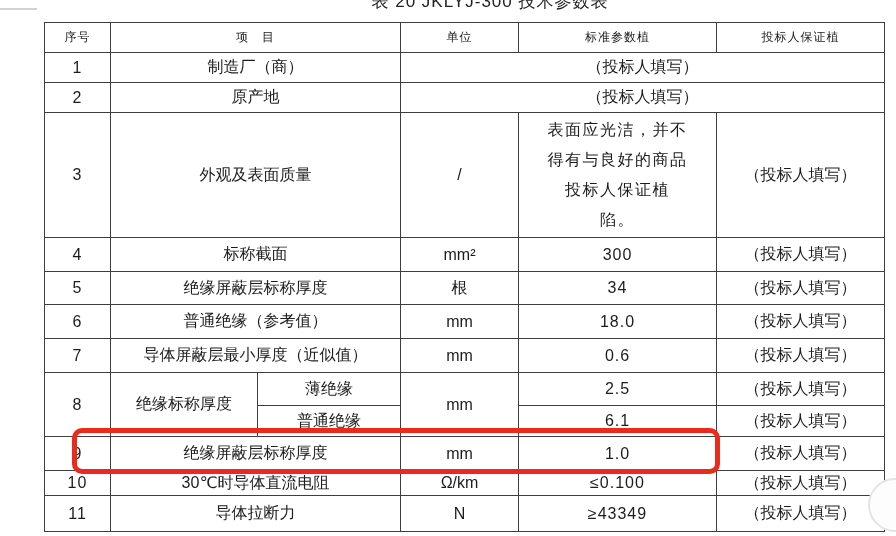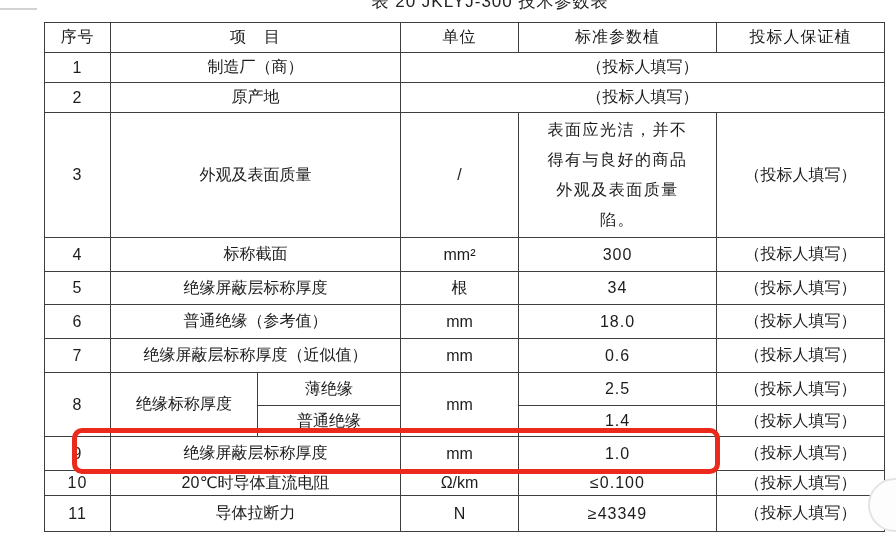--- a/index.html
+++ b/index.html
@@ -38,21 +38,21 @@
   }
   .param-table td, .param-table th {
     border: 1.5px solid #3e3e3e;
     text-align: center;
     vertical-align: middle;
     font-weight: normal;
     font-size: 16px;
     padding: 0;
     overflow: hidden;
   }
-  .param-table th { font-size: 16px; letter-spacing: 1px; }
+  .param-table th { font-size: 12px; letter-spacing: 1px; }
   .num { font-size: 15px; letter-spacing: 1px; }
   .unit { font-size: 15px; }
   .desc-cell {
     text-align: left;
     padding: 4px 10px 4px 12px;
     line-height: 30px;
     letter-spacing: 1.5px;
     white-space: pre-line;
     font-size: 16px;
   }
@@ -112,21 +112,21 @@
       <td colspan="2">原产地</td>
       <td colspan="3">（投标人填写）</td>
     </tr>
 
     <tr style="height:125px">
       <td class="num">3</td>
       <td colspan="2">外观及表面质量</td>
       <td class="unit">/</td>
       <td class="desc-cell">表面应光洁，并不
 得有与良好的商品
-外观及表面质量
+投标人保证植
 陷。</td>
       <td>（投标人填写）</td>
     </tr>
 
     <tr style="height:34px">
       <td class="num">4</td>
       <td colspan="2">标称截面</td>
       <td class="unit">mm²</td>
       <td class="num">300</td>
       <td>（投标人填写）</td>
@@ -143,52 +143,52 @@
     <tr style="height:34px">
       <td class="num">6</td>
       <td colspan="2">普通绝缘（参考值）</td>
       <td class="unit">mm</td>
       <td class="num">18.0</td>
       <td>（投标人填写）</td>
     </tr>
 
     <tr style="height:34px">
       <td class="num">7</td>
-      <td colspan="2">绝缘屏蔽层标称厚度（近似值）</td>
+      <td colspan="2">导体屏蔽层最小厚度（近似值）</td>
       <td class="unit">mm</td>
       <td class="num">0.6</td>
       <td>（投标人填写）</td>
     </tr>
 
     <tr style="height:33px">
       <td class="num" rowspan="2">8</td>
       <td rowspan="2">绝缘标称厚度</td>
       <td>薄绝缘</td>
       <td class="unit" rowspan="2">mm</td>
       <td class="num">2.5</td>
       <td>（投标人填写）</td>
     </tr>
 
     <tr style="height:31px">
       <td>普通绝缘</td>
-      <td class="num">1.4</td>
+      <td class="num">6.1</td>
       <td>（投标人填写）</td>
     </tr>
 
     <tr style="height:34px">
       <td class="num">9</td>
       <td colspan="2">绝缘屏蔽层标称厚度</td>
       <td class="unit">mm</td>
       <td class="num">1.0</td>
       <td>（投标人填写）</td>
     </tr>
 
     <tr style="height:25px">
       <td class="num">10</td>
-      <td colspan="2">20℃时导体直流电阻</td>
+      <td colspan="2">30℃时导体直流电阻</td>
       <td class="unit">Ω/km</td>
       <td class="num">≤0.100</td>
       <td>（投标人填写）</td>
     </tr>
 
     <tr style="height:36px">
       <td class="num">11</td>
       <td colspan="2">导体拉断力</td>
       <td class="unit">N</td>
       <td class="num">≥43349</td>

